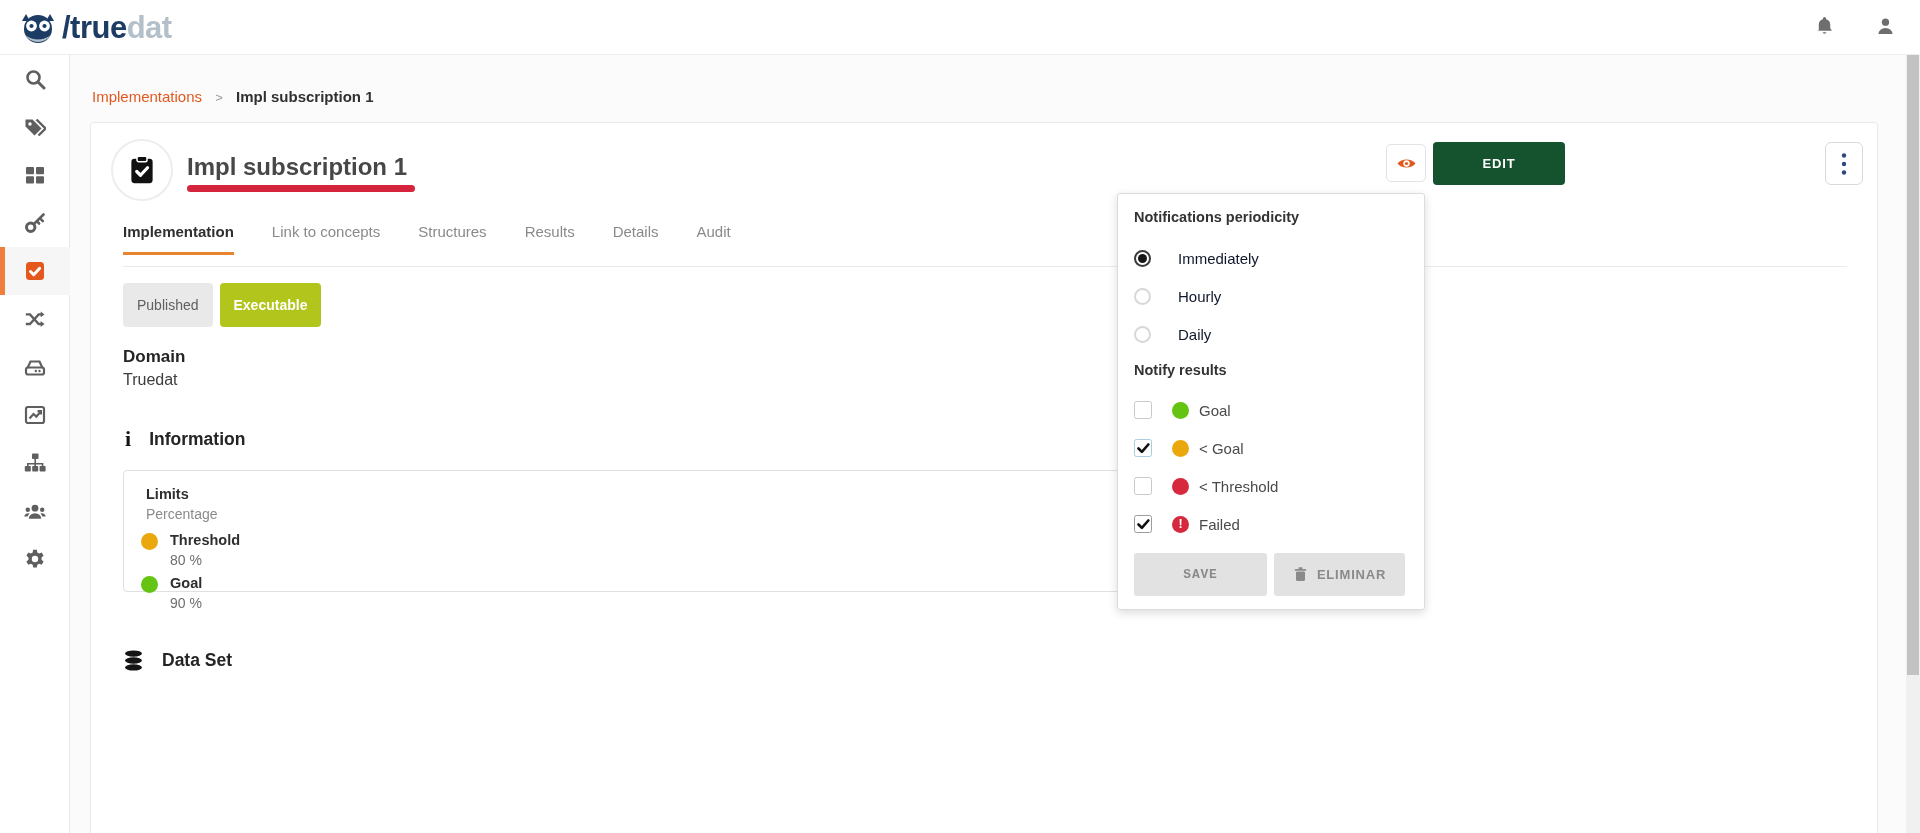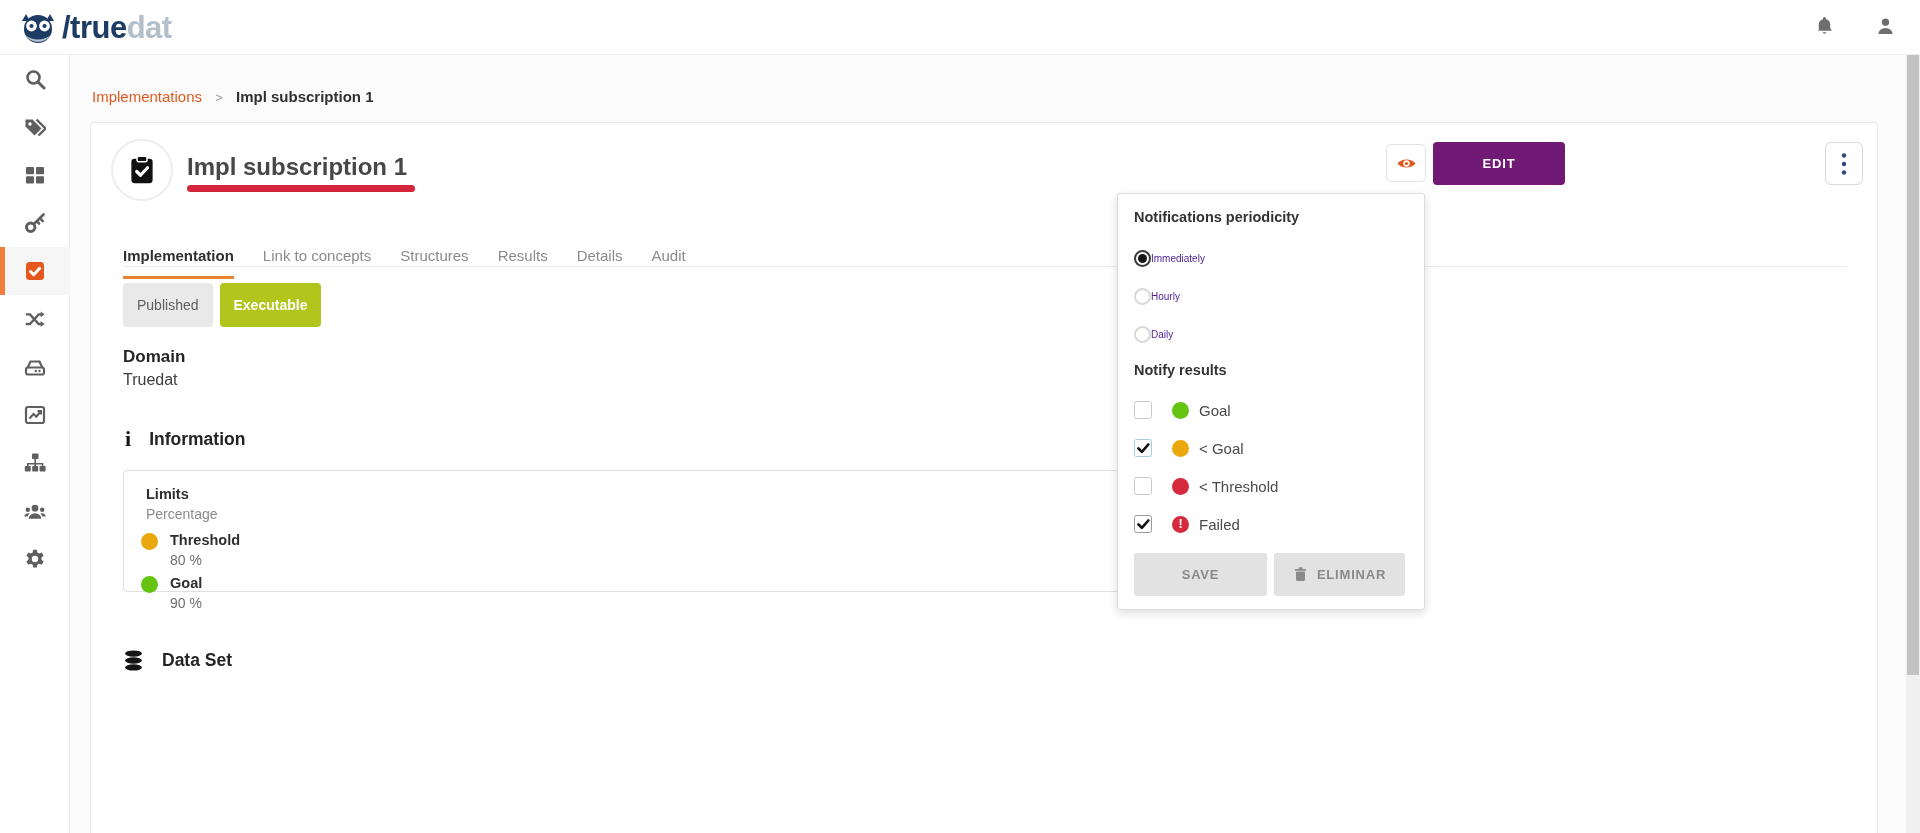--- a/index.html
+++ b/index.html
@@ -39,29 +39,29 @@
   .avatar-circle { position:absolute; left:20px; top:16px; width:62px; height:62px; border:2px solid #ededed;
                    border-radius:50%; display:flex; align-items:center; justify-content:center; background:#fff; }
   .page-title { position:absolute; left:96px; top:30px; font-size:24px; color:#474747; }
   .title-underline { position:absolute; left:96px; top:62px; width:228px; height:7px; border-radius:3.5px;
                      background:#d5253c; }
 
   .btn { display:flex; align-items:center; justify-content:center; border-radius:5px; cursor:pointer;
          font-weight:700; font-size:13px; letter-spacing:0.8px; }
   .btn-eye  { position:absolute; left:1295px; top:21px; width:40px; height:38px; background:#fff;
               border:1px solid #e3e3e3; color:#e2591f; }
-  .btn-edit { position:absolute; left:1342px; top:19px; width:132px; height:43px; background:#701a75;
+  .btn-edit { position:absolute; left:1342px; top:19px; width:132px; height:43px; background:#14532d;
               color:#fff; border-radius:4px; }
   .btn-exec { position:absolute; left:1480px; top:19px; width:241px; height:43px; background:#fff;
               border:1px solid #d9d9d9; color:#8f8f8f; border-radius:4px; }
   .btn-kebab{ position:absolute; left:1734px; top:19px; width:38px; height:43px; background:#fff;
               border:1px solid #d9d9d9; border-radius:6px; }
 
   
-  .tabs { position:absolute; left:32px; top:124px; display:flex; gap:29px; }
+  .tabs { position:absolute; left:32px; top:100px; display:flex; gap:38px; }
   .tab { font-size:15px; color:#8a8a8a; padding-bottom:12px; cursor:pointer; }
   .tab.active { color:#2f2f2f; font-weight:700; border-bottom:3px solid #e8832f; }
   .tabs-divider { position:absolute; left:32px; top:143px; width:1724px; height:1px; background:#ebebeb; }
 
   
   .badges { position:absolute; left:32px; top:160px; display:flex; gap:7px; }
   .badge { height:44px; display:flex; align-items:center; padding:0 14px; border-radius:4px; font-size:14px; }
   .badge-gray  { background:#e9e9e9; color:#5f5f5f; }
   .badge-green { background:#b2c51d; color:#fff; font-weight:700; }
 
@@ -91,33 +91,33 @@
                  cursor:pointer; }
 
   
   .popup { position:absolute; left:1117px; top:193px; width:308px; height:417px; background:#fff;
            border:1px solid #dcdcdc; border-radius:3px; box-shadow:0 3px 10px rgba(0,0,0,0.14); z-index:40; }
   .popup-title { position:absolute; left:16px; font-size:14.5px; font-weight:700; color:#333; }
   .p-row { position:absolute; left:16px; height:30px; display:flex; align-items:center; cursor:pointer; }
   .radio { width:17px; height:17px; border-radius:50%; border:2px solid #d8d8d8; background:#fff; }
   .radio.selected { border:2px solid #3a3a3a; display:flex; align-items:center; justify-content:center; }
   .radio.selected::after { content:""; width:9px; height:9px; border-radius:50%; background:#161616; }
-  .p-radio-label { font-size:10px; color:#4c1d95; }
+  .p-radio-label { margin-left:27px; font-size:15px; color:#0f172a; }
   .checkbox { width:18px; height:18px; border:1.5px solid #c9c9c9; border-radius:2.5px; background:#fff;
               display:flex; align-items:center; justify-content:center; }
   .checkbox.checked { border-color:#9c9c9c; }
   .checkbox.focus { border-color:#a5cede; }
   .cb-dot { width:17px; height:17px; border-radius:50%; margin-left:20px; }
   .excl { width:17px; height:17px; border-radius:50%; margin-left:20px; color:#fff; font-size:12.5px;
           font-weight:700; display:flex; align-items:center; justify-content:center; }
   .p-cb-label { margin-left:10px; font-size:15px; color:#4a4a4a; }
   .p-btn { position:absolute; top:359px; height:43px; background:#e2e2e2; border-radius:3px; color:#8a8a8a;
            font-size:13px; font-weight:700; letter-spacing:0.8px; display:flex; align-items:center;
            justify-content:center; gap:9px; cursor:pointer; }
-  .p-btn-save { left:16px; width:133px; }
+  .p-btn-save { left:16px; width:133px;font-family:Liberation Mono, monospace; }
   .p-btn-del  { left:156px; width:131px; }
 
   
   .scrollbar { position:absolute; left:1906px; top:55px; width:14px; height:778px; background:#f0f0f0; z-index:50; }
   .scroll-thumb { position:absolute; left:1px; top:0; width:12px; height:620px; background:#c2c2c2; }
 </style>
 </head>
 <body>
 
 <header class="topbar">

